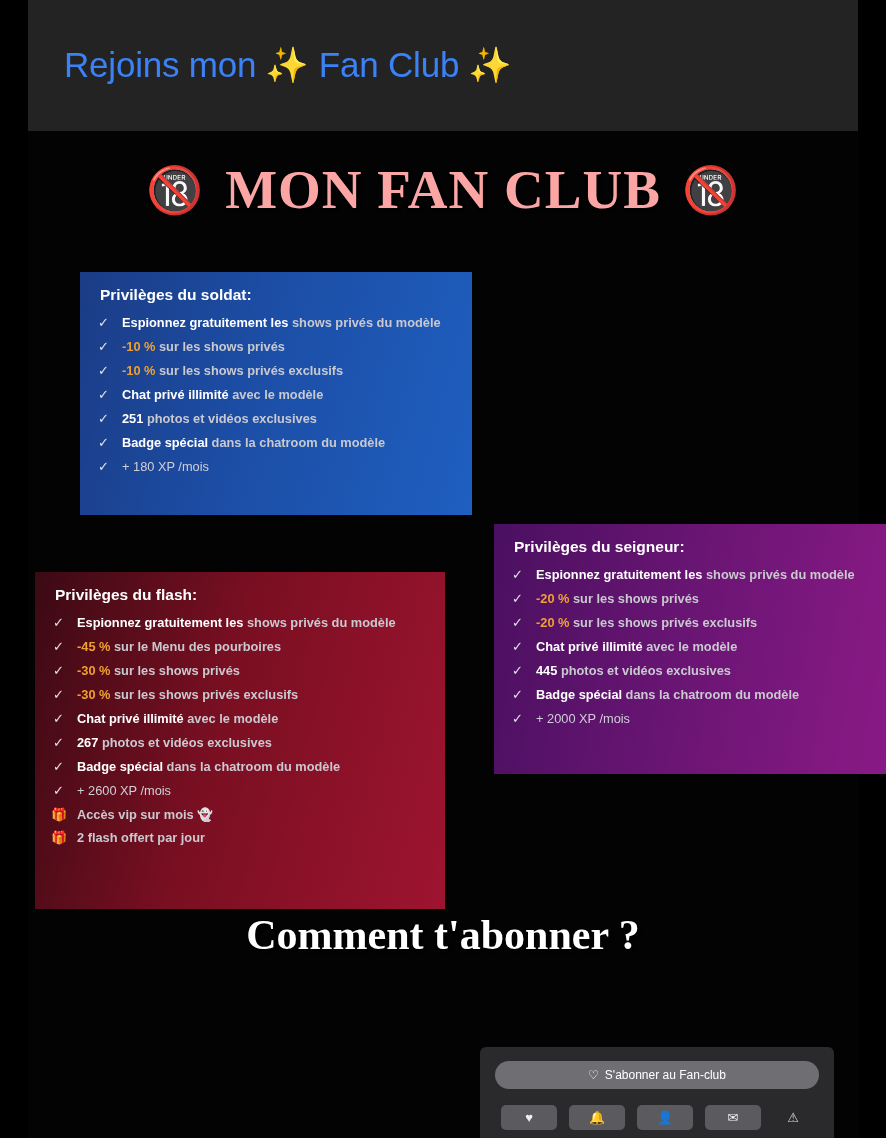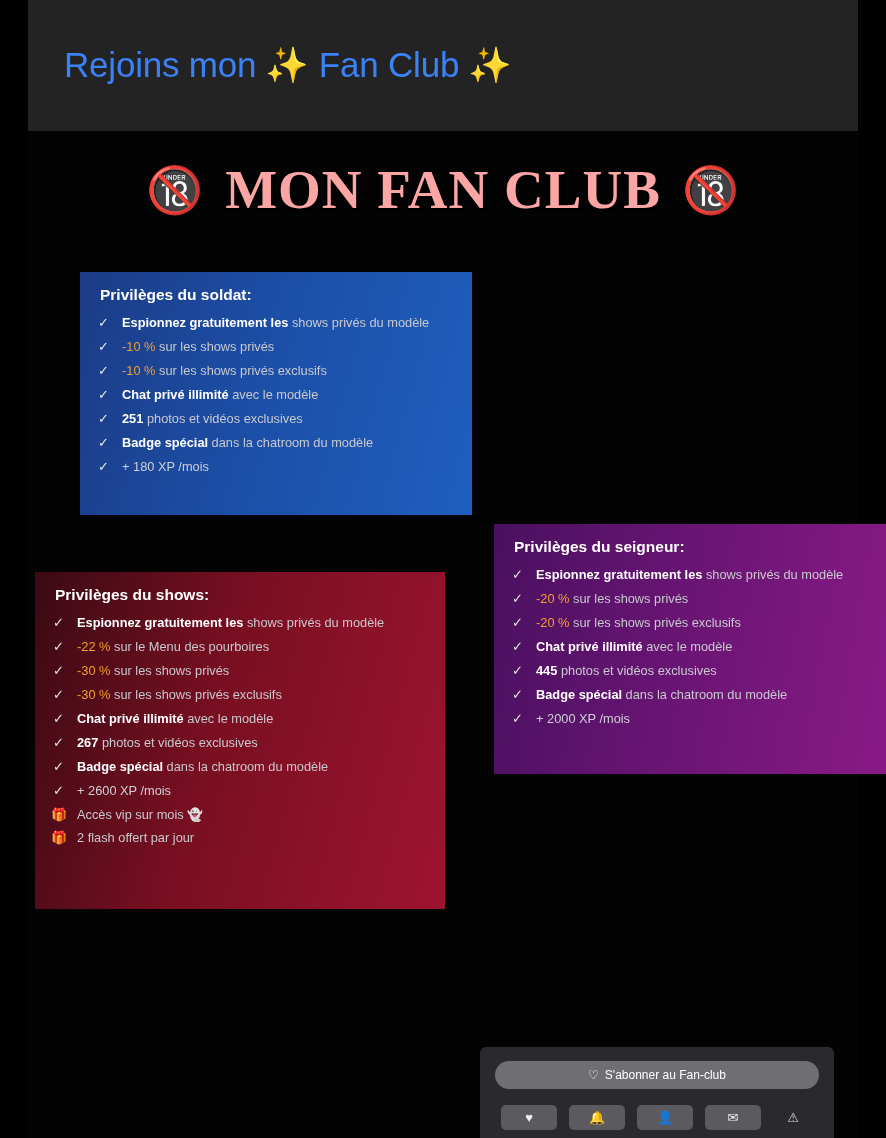--- a/index.html
+++ b/index.html
@@ -116,25 +116,26 @@
     width: 15px;
     text-align: center;
     font-size: 13px;
     color: #e6e6e6;
   }
   .txt .hl {
     font-weight: bold;
     color: #ffffff;
   }
   .txt .hl-amber {
-    font-weight: normal;
+    font-weight: bold;
     color: #f0a030;
   }
   .txt .dim {
     color: #c9c9cf;
+    font-weight: bold;
   }
   .txt .xp {
     color: #cfcfd6;
   }
 
   
   #card-soldat {
     left: 52px;
     top: 133px;
     width: 392px;
@@ -324,29 +325,29 @@
             <span class="txt"><span class="hl">Badge spécial</span><span class="dim"> dans la chatroom du modèle</span></span>
           </li>
           <li>
             <span class="mark">✓</span>
             <span class="txt"><span class="xp">+ 2000 XP /mois</span></span>
           </li>
         </ul>
     </div>
 
     <div class="card" id="card-prince">
-      <div class="card-title">Privilèges du shows:</div>
+      <div class="card-title">Privilèges du flash:</div>
       <ul>
           <li>
             <span class="mark">✓</span>
             <span class="txt"><span class="hl">Espionnez gratuitement les</span><span class="dim"> shows privés du modèle</span></span>
           </li>
           <li>
             <span class="mark">✓</span>
-            <span class="txt"><span class="hl-amber">-22 %</span><span class="dim"> sur le Menu des pourboires</span></span>
+            <span class="txt"><span class="hl-amber">-45 %</span><span class="dim"> sur le Menu des pourboires</span></span>
           </li>
           <li>
             <span class="mark">✓</span>
             <span class="txt"><span class="hl-amber">-30 %</span><span class="dim"> sur les shows privés</span></span>
           </li>
           <li>
             <span class="mark">✓</span>
             <span class="txt"><span class="hl-amber">-30 %</span><span class="dim"> sur les shows privés exclusifs</span></span>
           </li>
           <li>
@@ -370,20 +371,21 @@
             <span class="txt"><span class="dim">Accès vip sur mois 👻</span></span>
           </li>
           <li>
             <span class="mark">🎁</span>
             <span class="txt"><span class="dim">2 flash offert par jour</span></span>
           </li>
         </ul>
     </div>
 
     <div class="howto">
+      <div class="howto-line1">Comment t'abonner ?</div>
     </div>
 
     <div class="profile-panel">
       <div class="subscribe-btn">
         <span>♡</span>
         <span>S'abonner au Fan-club</span>
       </div>
       <div class="action-row">
         <div class="action-btn">
             <span>♥</span>

